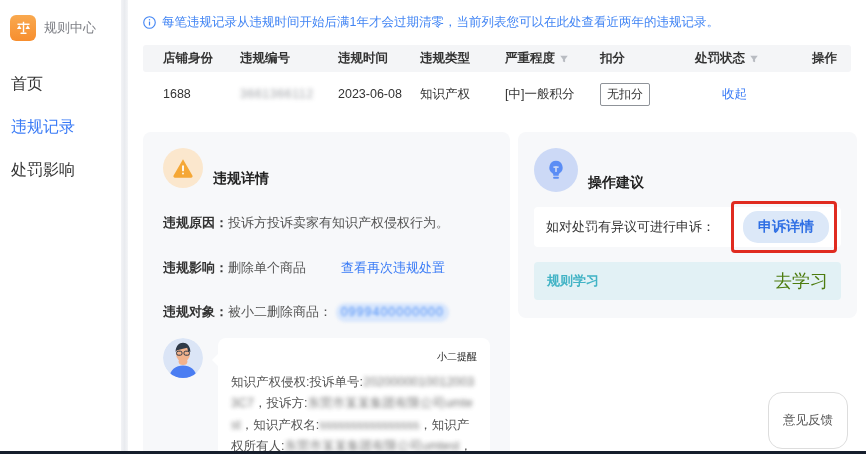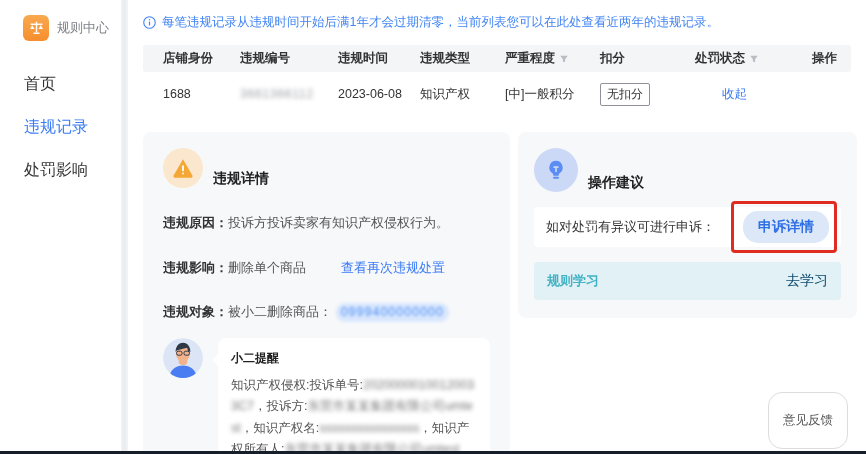--- a/index.html
+++ b/index.html
@@ -2,21 +2,21 @@
 <html lang="zh"><head>
 <meta charset="utf-8">
 <style>
   * { margin:0; padding:0; box-sizing:border-box; }
   html,body { width:866px; height:454px; overflow:hidden; background:#fff;
     font-family:"Liberation Sans","DejaVu Sans",sans-serif; }
   .screen { position:relative; width:866px; height:454px; background:#fff; overflow:hidden; }
   .bottom-edge { position:absolute; left:0; bottom:0; width:100%; height:3px; background:#161e2c; z-index:50; }
 
   
-  .sidebar { position:absolute; left:13px; top:0; width:121px; height:100%; background:#fff; }
+  .sidebar { position:absolute; left:0; top:0; width:121px; height:100%; background:#fff; }
   .logo-row { display:flex; align-items:center; gap:8px; padding:15px 0 0 10px; }
   .logo-badge { width:26px; height:26px; border-radius:6px; flex:0 0 auto;
     background:linear-gradient(180deg,#f9a94f,#f78e2e); display:flex; align-items:center; justify-content:center; }
   .app-title { font-size:13px; color:#7d7f85; }
   .menu { margin-top:22px; }
   .menu-item { font-size:16px; color:#333; padding:11px 0 11px 11px; cursor:pointer; }
   .menu-item.active { color:#3a7bf6; }
   .side-divider { position:absolute; left:121px; top:0; width:7px; height:100%;
     background:linear-gradient(90deg,#f2f3f6,#e9ebef,#f4f5f7); }
 
@@ -54,35 +54,35 @@
   .kv { margin-top:25px; font-size:13px; line-height:1.5; }
   .kv .k { font-weight:700; color:#333; }
   .kv .v { color:#555; }
   .pill-id { display:inline-block; background:#d9e7fc; color:#4b8df8; border-radius:9px; padding:0 5px; font-size:12.5px; letter-spacing:1px; }
 
   .reminder { display:flex; margin-top:16px; }
   .avatar { width:40px; height:40px; border-radius:50%; overflow:hidden; flex:0 0 auto; }
   .bubble { position:relative; background:#fff; border-radius:8px; margin-left:15px; padding:12px 13px 14px 13px; width:272px; }
   .bubble:before { content:""; position:absolute; left:-6px; top:16px; width:0; height:0;
     border-top:6px solid transparent; border-bottom:6px solid transparent; border-right:6px solid #fff; }
-  .bubble-title { font-size:12px; font-weight:700; color:#222; }
+  .bubble-title { font-size:10px; font-weight:400; color:#222;text-align:right; }
   .bubble-text { margin-top:8px; font-size:12.5px; color:#555; line-height:1.72; word-break:break-all; }
 
   
   .appeal-row { margin-top:15px; background:#fff; border-radius:4px; height:40px; display:flex;
     align-items:center; justify-content:space-between; padding:0 12px; font-size:13px; color:#333; }
   .btn-wrap { position:relative; }
   .btn-appeal { background:#dce8f8; color:#2f6fe4; font-weight:700; font-size:14px; border:none;
     border-radius:15px; padding:7px 15px; cursor:pointer; font-family:inherit; }
   .red-annot { position:absolute; left:-12px; right:-8px; top:-10px; bottom:-10px;
     border:3px solid #e02b20; border-radius:4px; pointer-events:none; }
   .learn-row { margin-top:15px; background:#e2f1f5; border-radius:4px; height:38px; display:flex;
     align-items:center; justify-content:space-between; padding:0 13px; }
   .learn-label { color:#41b3c5; font-weight:700; font-size:13px; }
-  .learn-link { color:#0c4a6e; font-size:14px; cursor:pointer; }
+  .learn-link { color:#4d7c0f; font-size:18px; cursor:pointer; }
 
   .feedback-btn { position:absolute; right:18px; bottom:5px; background:#fff; border:1px solid #ddd;
     border-radius:14px; padding:19px 14px; font-size:12.5px; color:#555; cursor:pointer; font-family:inherit; z-index:40; }
 </style>
 </head>
 <body>
 
 <div class="screen">
 
   <aside class="sidebar">

